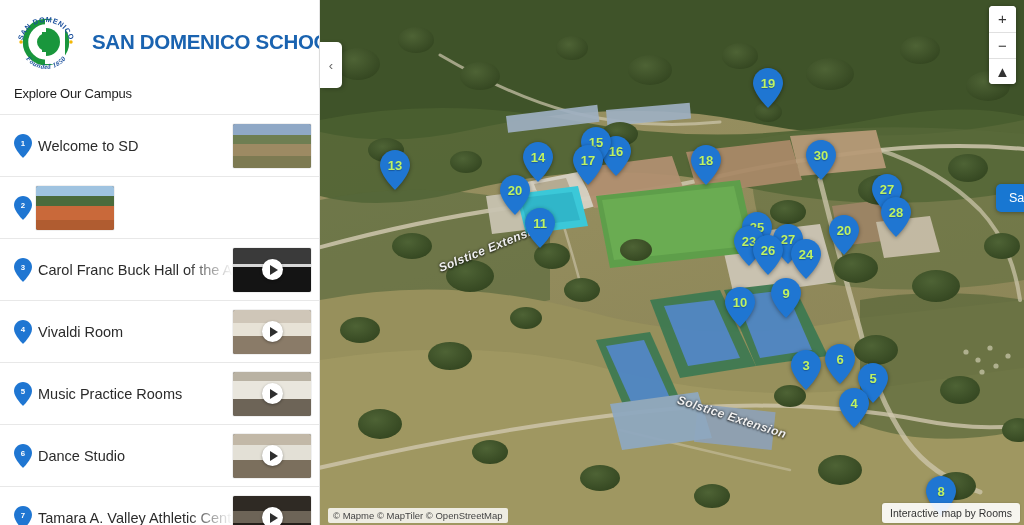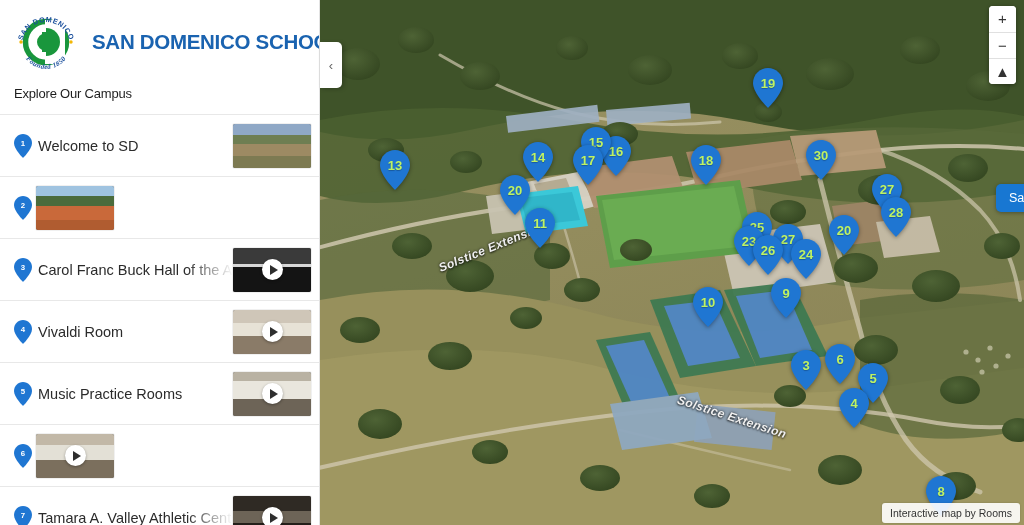--- a/index.html
+++ b/index.html
@@ -232,20 +232,21 @@
             <span class="play"></span>
           </span>
         </div>
         <div class="poi-row">
           <span class="pin-wrap">
             <svg width="18" height="24" viewBox="0 0 30 40">
               <path d="M15 0C6.7 0 0 6.7 0 15c0 10.5 15 25 15 25s15-14.5 15-25C30 6.7 23.3 0 15 0z" fill="#1f76d2"></path>
               <text x="15" y="20" text-anchor="middle" font-family="'Liberation Sans',sans-serif" font-size="13" font-weight="bold" fill="#fff">6</text>
             </svg>
           </span>
+          <span class="poi-label">Dance Studio</span>
           <span class="thumb">
             <span class="shade th-dance"></span>
             <span class="play"></span>
           </span>
         </div>
         <div class="poi-row">
           <span class="pin-wrap">
             <svg width="18" height="24" viewBox="0 0 30 40">
               <path d="M15 0C6.7 0 0 6.7 0 15c0 10.5 15 25 15 25s15-14.5 15-25C30 6.7 23.3 0 15 0z" fill="#1f76d2"></path>
               <text x="15" y="20" text-anchor="middle" font-family="'Liberation Sans',sans-serif" font-size="13" font-weight="bold" fill="#fff">7</text>
@@ -491,21 +492,21 @@
             <path d="M15 0C6.7 0 0 6.7 0 15c0 10.5 15 25 15 25s15-14.5 15-25C30 6.7 23.3 0 15 0z" fill="#1f76d2"></path>
           </svg>
           <span class="pin-num">24</span>
         </div>
         <div class="marker" style="left: 466px; top: 318px;">
           <svg width="30" height="40" viewBox="0 0 30 40">
             <path d="M15 0C6.7 0 0 6.7 0 15c0 10.5 15 25 15 25s15-14.5 15-25C30 6.7 23.3 0 15 0z" fill="#1f76d2"></path>
           </svg>
           <span class="pin-num">9</span>
         </div>
-        <div class="marker" style="left: 388px; top: 327px; text-decoration: underline;">
+        <div class="marker" style="left: 420px; top: 327px; text-decoration: underline;">
           <svg width="30" height="40" viewBox="0 0 30 40">
             <path d="M15 0C6.7 0 0 6.7 0 15c0 10.5 15 25 15 25s15-14.5 15-25C30 6.7 23.3 0 15 0z" fill="#1f76d2"></path>
           </svg>
           <span class="pin-num">10</span>
         </div>
         <div class="marker" style="left: 486px; top: 390px;">
           <svg width="30" height="40" viewBox="0 0 30 40">
             <path d="M15 0C6.7 0 0 6.7 0 15c0 10.5 15 25 15 25s15-14.5 15-25C30 6.7 23.3 0 15 0z" fill="#1f76d2"></path>
           </svg>
           <span class="pin-num">3</span>
@@ -535,15 +536,16 @@
           <span class="pin-num">8</span>
         </div>
       </div>
 
     <div id="map-ctrls">
       <button>+</button>
       <button>−</button>
       <button>▲</button>
     </div>
 
+    <div id="attribution">© Mapme © MapTiler © OpenStreetMap</div>
     <div id="mapme-badge">Interactive map by Rooms</div>
   </section>
 </div>
 
 </body></html>

